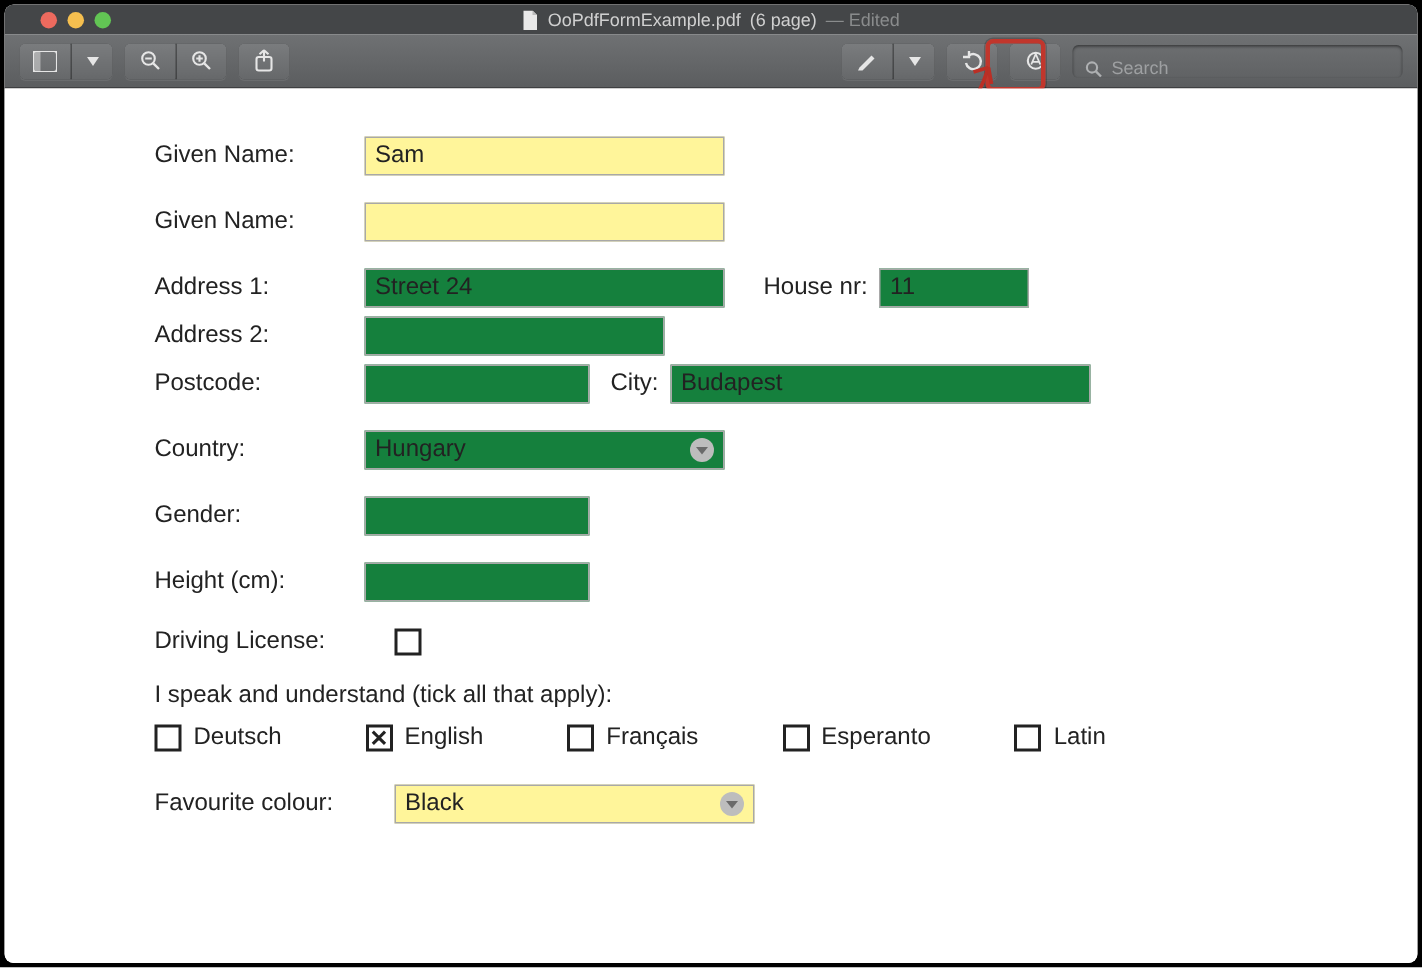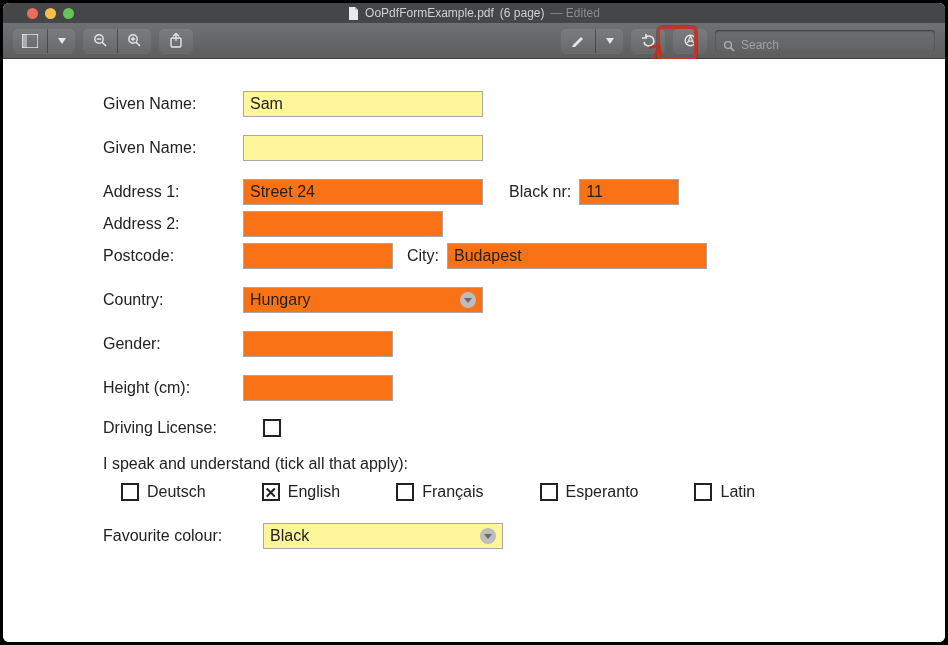--- a/index.html
+++ b/index.html
@@ -71,41 +71,41 @@
     background: #fff;
     padding: 28px 40px 0 96px;
     font-size: 16px; color: #222;
   }
   .row { display: flex; align-items: center; margin-bottom: 18px; }
   .row.tight { margin-bottom: 6px; }
   .lbl { width: 140px; }
   .lbl-narrow { width: auto; margin-right: 8px; }
   .fld {
     height: 26px; border: 1px solid #a8a8a8; padding: 2px 6px;
-    font-size: 16px; background: #f97316; display: flex; align-items: center;
+    font-size: 16px; background: #15803d; display: flex; align-items: center;
   }
   .fld.hl { background: #fff59a; }
   .fld.w220 { width: 240px; }
   .fld.w190 { width: 200px; }
   .fld.w130 { width: 150px; }
   .fld.w100 { width: 100px; }
   .dd-arrow {
     width: 16px; height: 16px; border-radius: 50%; background: #bdbdbd;
     margin-left: auto; display: flex; align-items: center; justify-content: center;
   }
   .dd-arrow::after {
     content: ""; border-left: 4px solid transparent; border-right: 4px solid transparent;
     border-top: 5px solid #6a6a6a;
   }
   .chk {
     width: 18px; height: 18px; border: 2px solid #222; display: inline-flex;
     align-items: center; justify-content: center; font-weight: 700; font-size: 15px;
     line-height: 1;
   }
-  .lang-row { display: flex; gap: 56px; margin: 10px 0 22px 18px; align-items: flex-end; }
+  .lang-row { display: flex; gap: 56px; margin: 10px 0 22px 0; align-items: flex-end; }
   .lang { display: flex; align-items: center; gap: 8px; }
   .section-label { margin: 18px 0 6px 0; }
   svg { display: block; }
 </style>
 </head>
 <body>
 
 <div class="window">
   <div class="inner">
 
@@ -237,41 +237,41 @@
             <span></span>
           </div>
         </div>
 
         <div class="row tight">
           <div class="lbl">Address 1:</div>
           <div class="fld w220">
             <span>Street 24</span>
           </div>
           <div style="width:26px"></div>
-          <div class="lbl-narrow">Black nr:</div>
+          <div class="lbl-narrow">House nr:</div>
           <div class="fld w100">
             <span>11</span>
           </div>
         </div>
 
         <div class="row tight">
           <div class="lbl">Address 2:</div>
           <div class="fld w190">
             <span></span>
           </div>
         </div>
 
         <div class="row">
           <div class="lbl">Postcode:</div>
           <div class="fld w130">
             <span></span>
           </div>
           <div style="width:14px"></div>
           <div class="lbl-narrow">City:</div>
-          <div class="fld" style="width:260px">
+          <div class="fld" style="width:280px">
             <span>Budapest</span>
           </div>
         </div>
 
         <div class="row">
           <div class="lbl">Country:</div>
           <div class="fld w220">
             <span>Hungary</span>
             <span class="dd-arrow"></span>
           </div>

